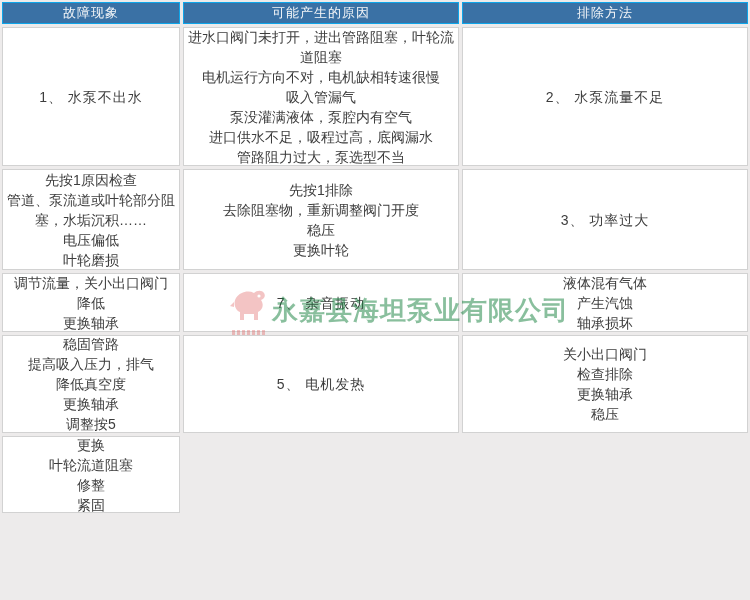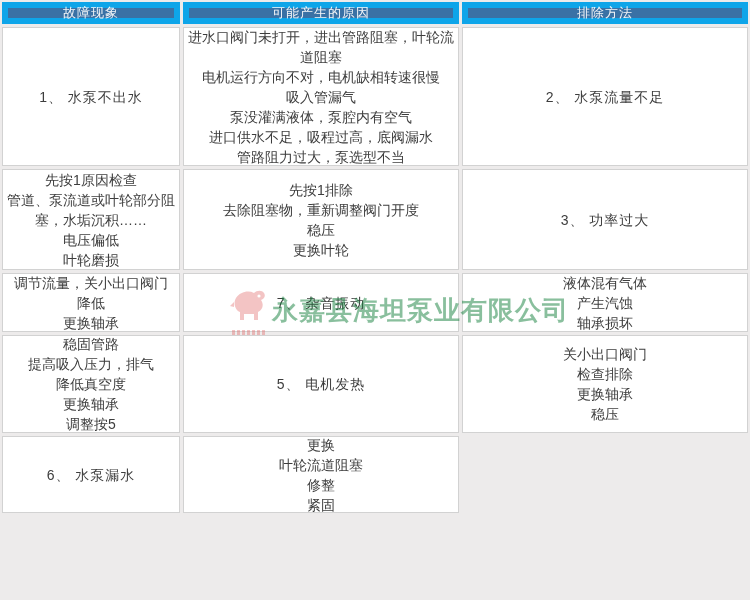--- a/index.html
+++ b/index.html
@@ -32,21 +32,21 @@
     font-size:14px;
     line-height:20px;
     color:#3d3d3d;
     white-space:pre-line;
     padding:2px 4px;
     box-sizing:border-box;
     overflow:hidden;
   }
   .th{
     background:#3a71a5;
-    border:6px solid #0ea5e9;
+    border:1px solid #0ea5e9;
     color:#f4f6f8;
     font-size:13px;
     letter-spacing:1px;
     display:flex;
     align-items:center;
     justify-content:center;
     text-align:center;
     box-sizing:border-box;
   }
   .fault{
@@ -126,21 +126,20 @@
 降低真空度
 更换轴承
 调整按5</div>
 
     <div class="cell fault">5、 电机发热</div>
     <div class="cell">关小出口阀门
 检查排除
 更换轴承
 稳压</div>
 
-    <div class="cell fault">6、 水泵漏水</div>
     <div class="cell">更换
 叶轮流道阻塞
 修整
 紧固</div>
 
   </div>
 
   <div class="watermark">
     <span class="wm-logo">
       <svg width="42" height="48" viewBox="0 0 42 48">

